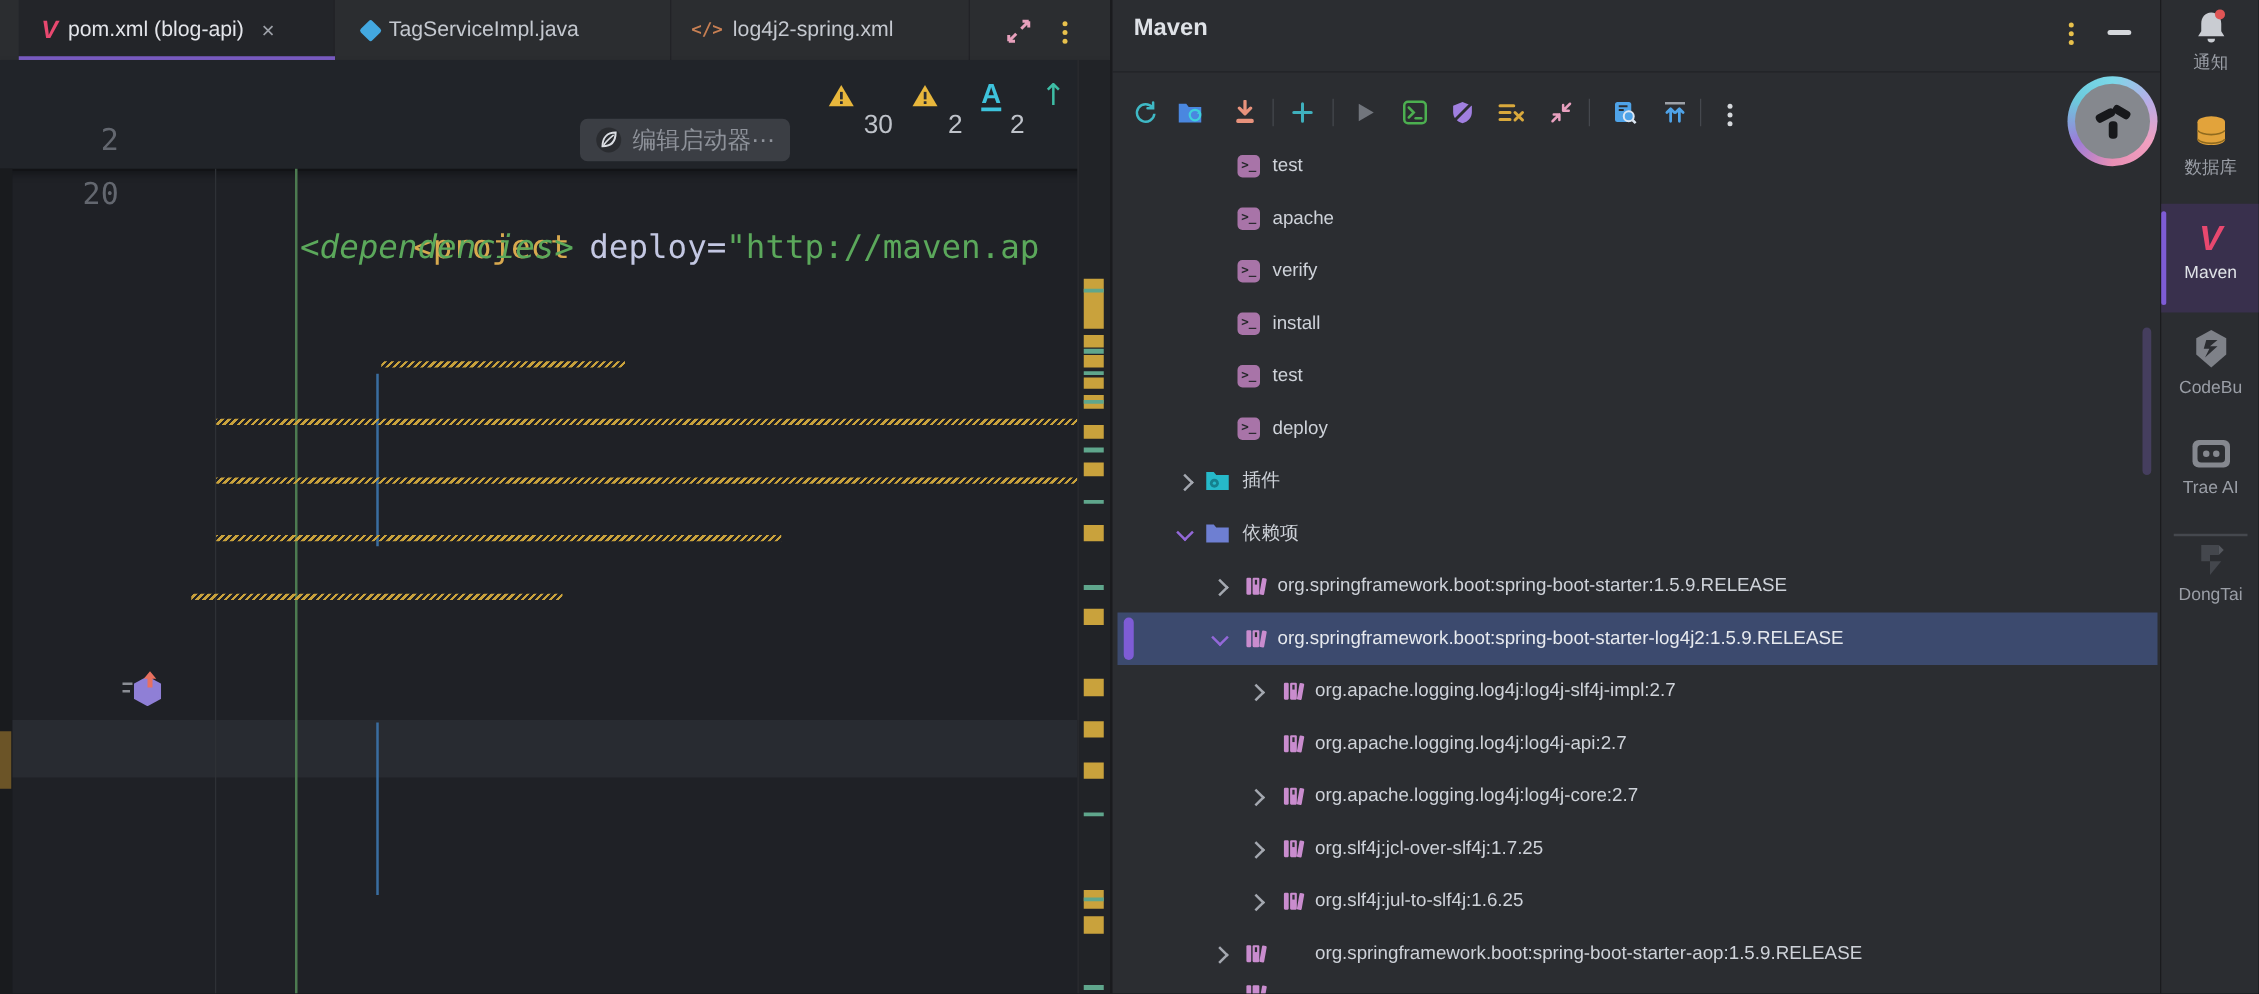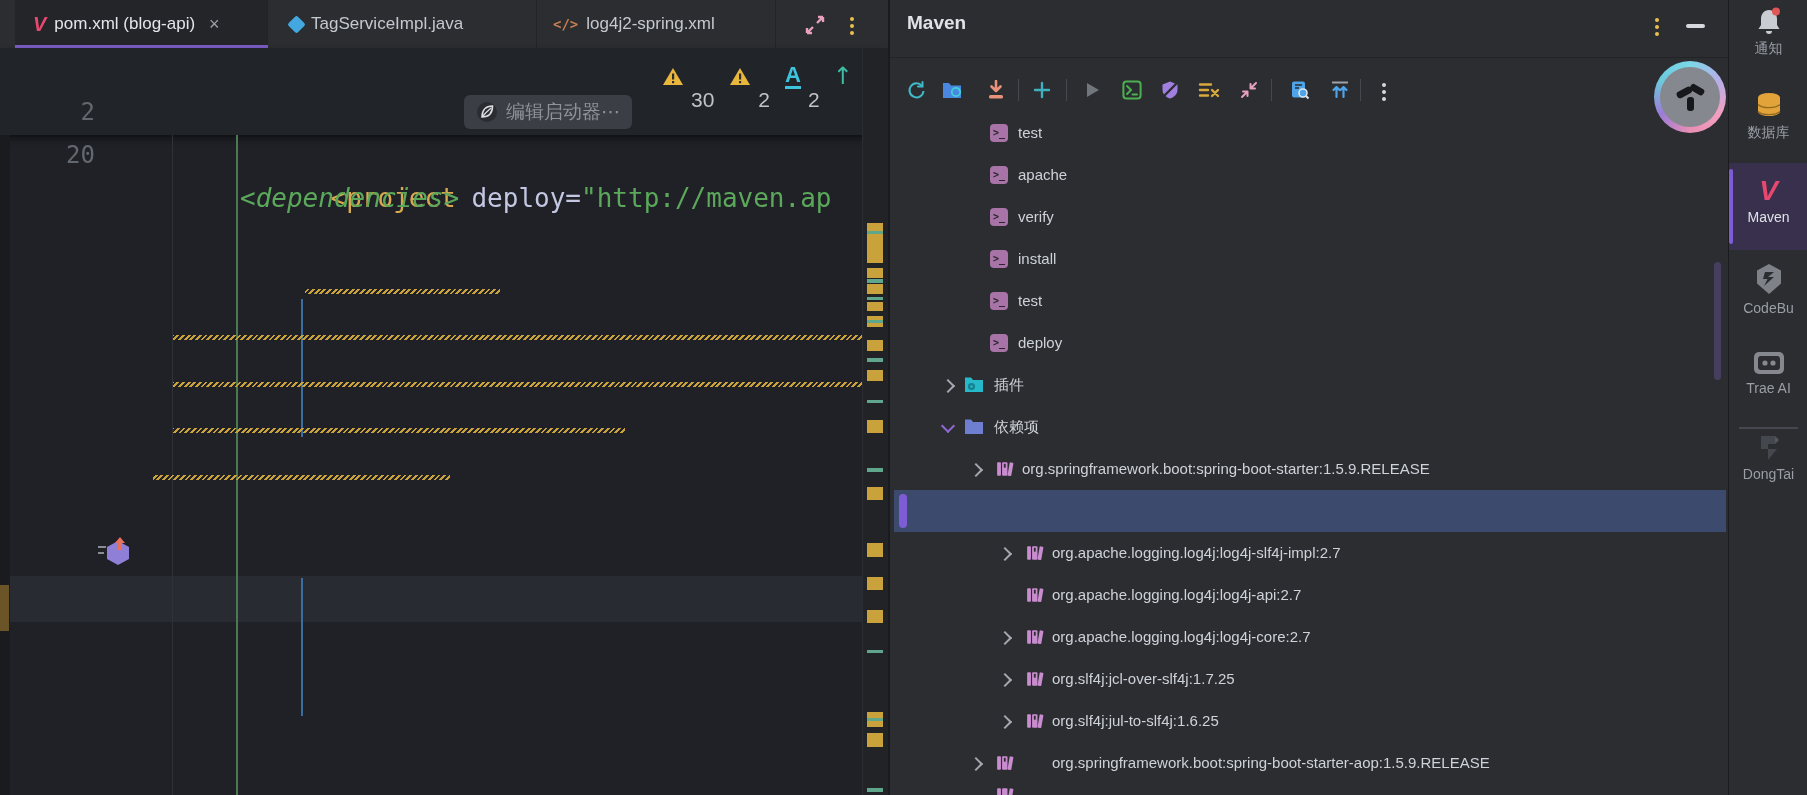--- a/index.html
+++ b/index.html
@@ -396,20 +396,32 @@
       <svg class="ticon" style="left:106px;" width="18" height="18" viewBox="0 0 16 16">
         <rect x="1" y="2" width="3.4" height="12" rx="0.8" fill="#C98CCE"></rect>
           <rect x="5.4" y="2" width="4.8" height="12" rx="0.8" fill="#C98CCE"></rect>
           <rect x="7" y="3.4" width="1.6" height="3.4" fill="#2B2D31"></rect>
           <g transform="rotate(10 13 8)">
             <rect x="11.2" y="2.2" width="3.4" height="12" rx="0.8" fill="#C98CCE"></rect>
           </g>
       </svg>
       <span class="tl" style="left:132px;">org.springframework.boot:spring-boot-starter:1.5.9.RELEASE</span>
     </div>
+    <div class="trow" style="top:490px;">
+      <span class="chev down" style="left:81px;"></span>
+      <svg class="ticon" style="left:106px;" width="18" height="18" viewBox="0 0 16 16">
+        <rect x="1" y="2" width="3.4" height="12" rx="0.8" fill="#C98CCE"></rect>
+          <rect x="5.4" y="2" width="4.8" height="12" rx="0.8" fill="#C98CCE"></rect>
+          <rect x="7" y="3.4" width="1.6" height="3.4" fill="#2B2D31"></rect>
+          <g transform="rotate(10 13 8)">
+            <rect x="11.2" y="2.2" width="3.4" height="12" rx="0.8" fill="#C98CCE"></rect>
+          </g>
+      </svg>
+      <span class="tl" style="left:132px;color:#E6E9EE;">org.springframework.boot:spring-boot-starter-log4j2:1.5.9.RELEASE</span>
+    </div>
     <div class="trow" style="top:532px;">
       <span class="chev" style="left:110px;"></span>
       <svg class="ticon" style="left:136px;" width="18" height="18" viewBox="0 0 16 16">
         <rect x="1" y="2" width="3.4" height="12" rx="0.8" fill="#C98CCE"></rect>
           <rect x="5.4" y="2" width="4.8" height="12" rx="0.8" fill="#C98CCE"></rect>
           <rect x="7" y="3.4" width="1.6" height="3.4" fill="#2B2D31"></rect>
           <g transform="rotate(10 13 8)">
             <rect x="11.2" y="2.2" width="3.4" height="12" rx="0.8" fill="#C98CCE"></rect>
           </g>
       </svg>

